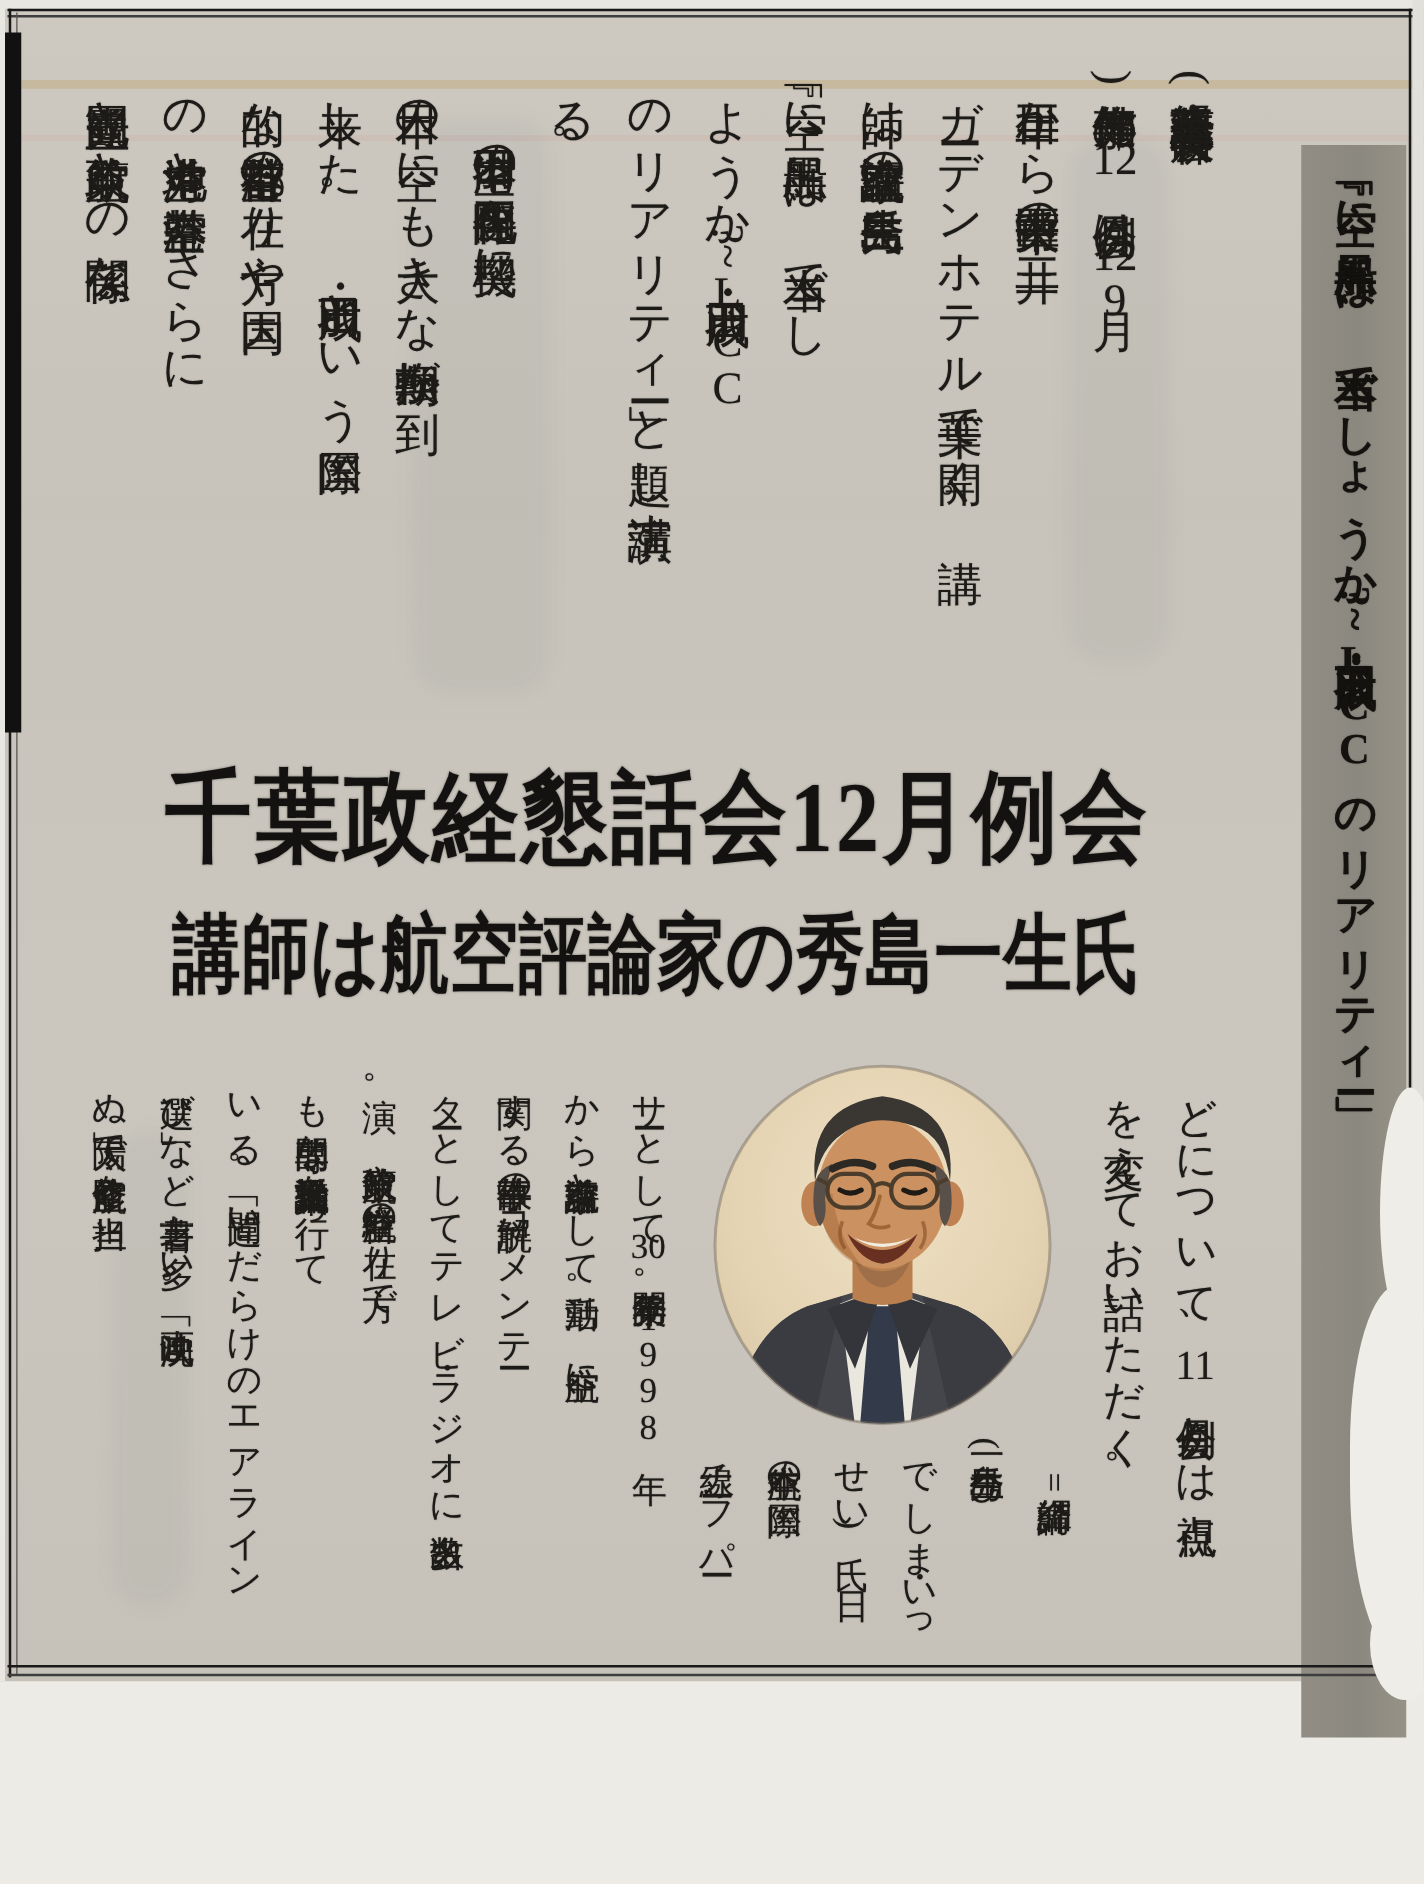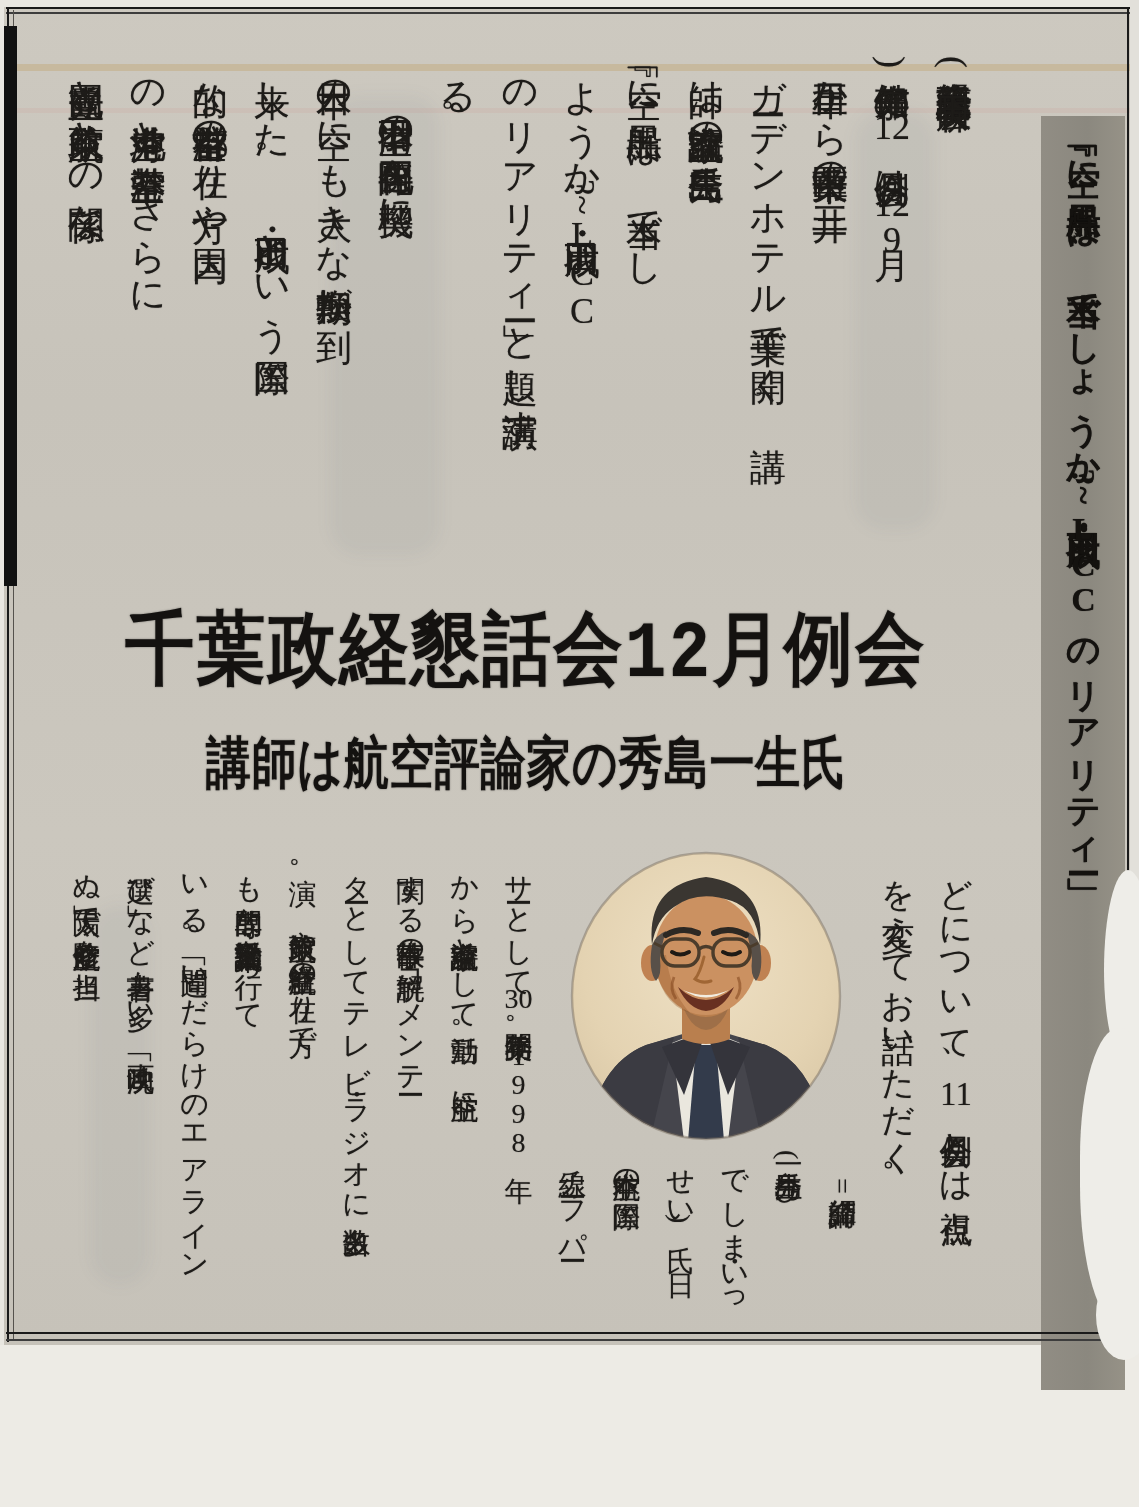--- a/index.html
+++ b/index.html
@@ -62,23 +62,23 @@
   .lower { left:49px; top:856px; width:936px; height:482px; font-size:28px; line-height:54px; }
   .vgroup { display:contents; }
   .vcol { margin:0; }
   .vcol-large { font-size:33px; line-height:58px; }
   .photo-col { padding-top:294px; }
   .tcy { text-combine-upright:all; }
   .upright { text-orientation:upright; letter-spacing:-2px; }
   
   .headline { position:absolute; left:18px; top:602px; width:1016px; text-align:center; z-index:3; color:#141210; }
   .hl { font-weight:bold; white-space:nowrap; text-shadow:0 0 2px rgba(10,10,10,0.5); }
-  .hl1 { font-size:80px; line-height:106px;font-family:Liberation Mono, monospace; }
+  .hl1 { font-size:80px; line-height:106px; }
   .hl1 .squeeze { display:inline-block; transform:scaleX(0.86); transform-origin:50% 50%; letter-spacing:3px; }
-  .hl2 { font-size:56px; line-height:110px; }
+  .hl2 { font-size:68px; line-height:110px; }
   .hl2 .squeeze { display:inline-block; transform:scaleX(0.80); transform-origin:50% 50%; letter-spacing:1px; }
   
   .photo { position:absolute; left:570px; top:851px; width:272px; height:290px; z-index:4; }
   .photo svg { width:100%; height:100%; display:block; }
 </style>
 </head>
 <body>
 
 <div class="paper">
   <div class="stripe s1"></div>

